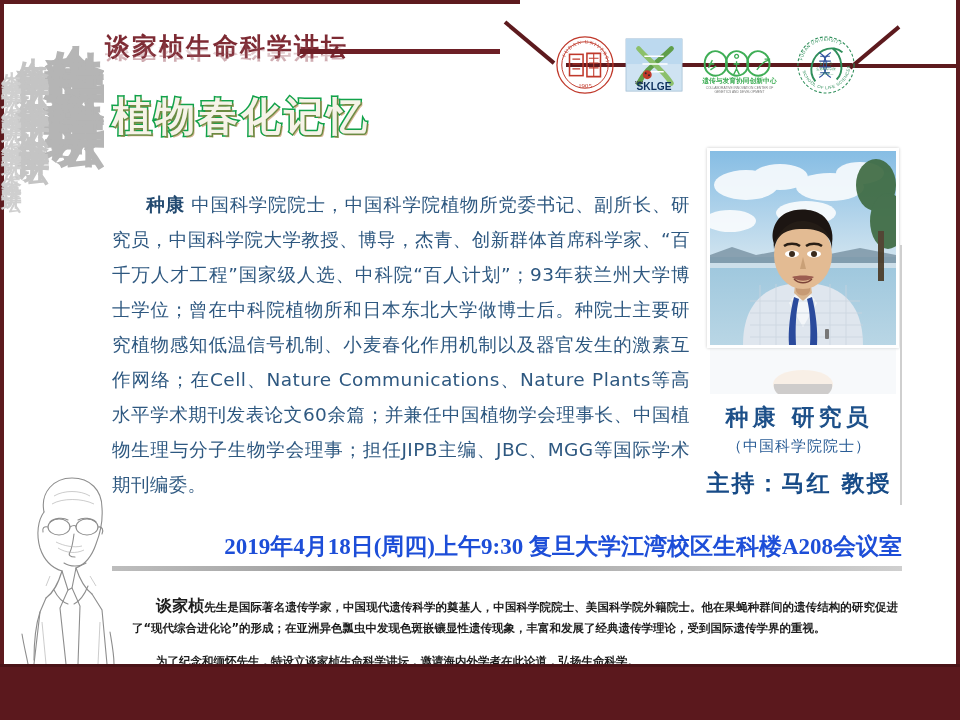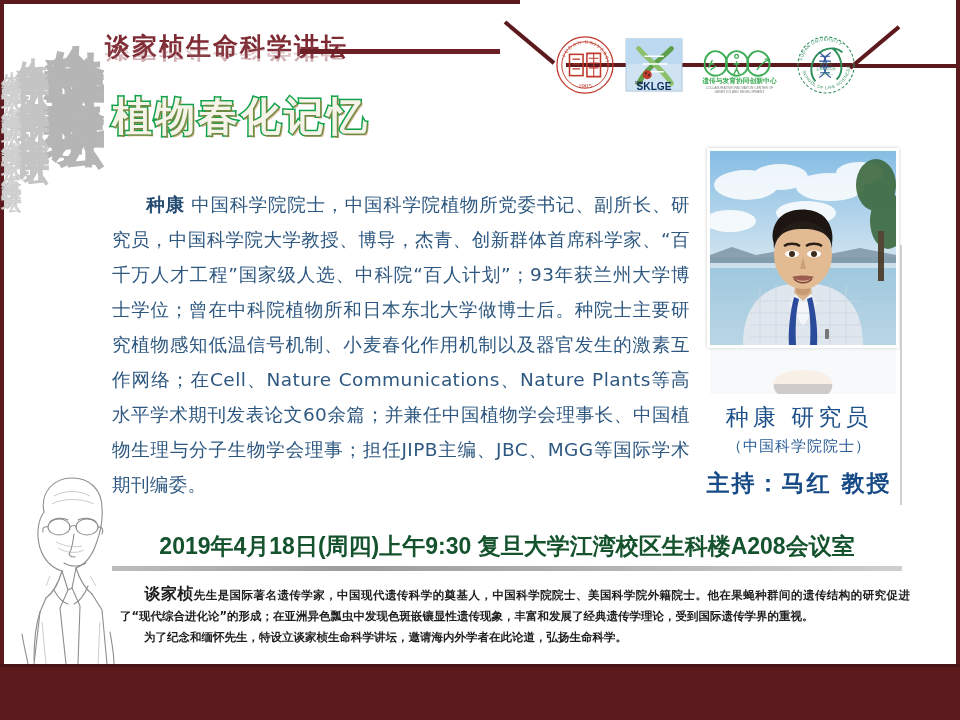--- a/index.html
+++ b/index.html
@@ -161,60 +161,61 @@
     background:#cfcfcf;
   }
 
   
   .speaker{
     position:absolute;left:690px;top:402px;width:218px;
     text-align:center;
     font-family:"DejaVu Sans","Liberation Sans",sans-serif;
   }
   .speaker-name{
-    font-size:23px;font-weight:normal;color:#1d5089;letter-spacing:4px;
+    font-size:23px;font-weight:bold;color:#1d5089;letter-spacing:4px;
   }
   .speaker-sub{
     margin-top:4px;
     font-size:15px;color:#2a5d96;letter-spacing:1px;
   }
   .host{
     margin-top:12px;
     font-size:23px;font-weight:bold;color:#174b87;letter-spacing:2px;
   }
 
   
   .datebar{
     position:absolute;left:112px;top:531px;width:790px;
     text-align:center;
   }
   .date-text{
-    font-family:Liberation Sans, sans-serif;
+    font-family:Liberation Serif, serif;
     font-size:23px;font-weight:bold;
-    color:#14532d;
+    color:#1d4ed8;
     letter-spacing:0px;
     white-space:nowrap;
+    text-align:right;
   }
   .date-rule{
     margin-top:4px;height:5px;width:790px;
     background:linear-gradient(to right,#bdbdbd,#9d9d9d 30%,#cfcfcf);
   }
 
   
   .footer-note{
     position:absolute;left:120px;top:583px;width:790px;
     font-family:"DejaVu Sans","Liberation Sans",sans-serif;
     font-size:11.5px;
     line-height:21px;
     color:#1d1d1d;
     font-weight:bold;
     text-align:justify;
   }
   .footer-note .big{font-size:16px;font-weight:bold;}
-  .footer-note p{margin:0;}
+  .footer-note p{margin:12px;}
   .footer-note .ind{display:inline-block;width:24px;}
 </style>
 </head>
 <body>
 
 <div id="poster">
 
   <div class="frame-left"></div>
   <div class="frame-right"></div>
   <div class="frame-top-left"></div>

